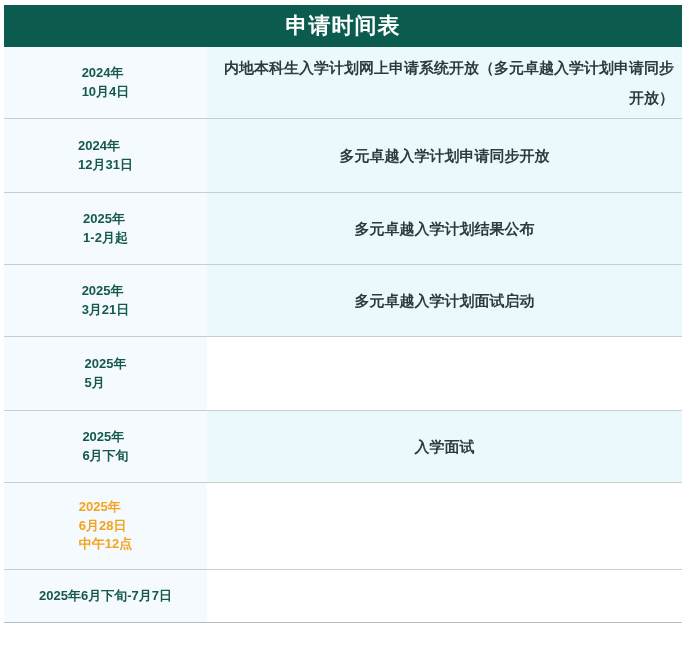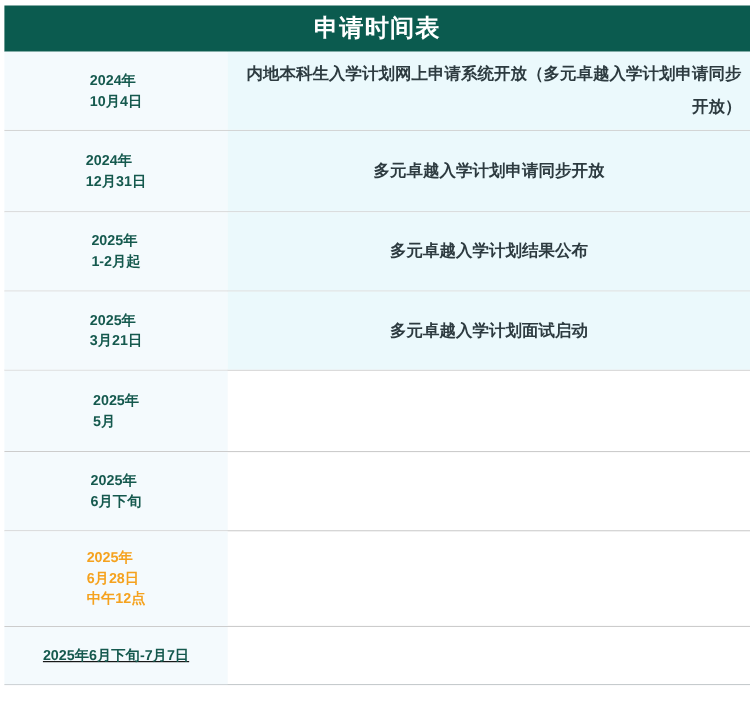--- a/index.html
+++ b/index.html
@@ -33,21 +33,21 @@
   .row + .row {
     border-top: 1px solid var(--divider, #cccccc);
   }
   .r0 { height: 71px; }
   .r1 { height: 74px; }
   .r2 { height: 72px; }
   .r3 { height: 72px; }
   .r4 { height: 74px; }
   .r5 { height: 72px; }
   .r6 { height: 87px; }
-  .r7 { height: 53px; text-decoration: underline; }
+  .r7 { height: 53px; }
   .date-cell {
     width: 203px;
     flex: 0 0 203px;
     background: var(--left-col-bg, #f4fafd);
     color: var(--date-text, #15594e);
     display: flex;
     align-items: center;
     justify-content: center;
     white-space: pre-line;
     font-size: 13px;
@@ -106,20 +106,21 @@
   </div>
 
   <div class="row r4">
     <div class="date-cell">2025年
 5月</div>
   </div>
 
   <div class="row r5">
     <div class="date-cell">2025年
 6月下旬</div>
+    <div class="event-cell">入学面试</div>
   </div>
 
   <div class="row r6 highlight">
     <div class="date-cell">2025年
 6月28日
 中午12点</div>
   </div>
 
   <div class="row r7">
     <div class="date-cell">2025年6月下旬-7月7日</div>

